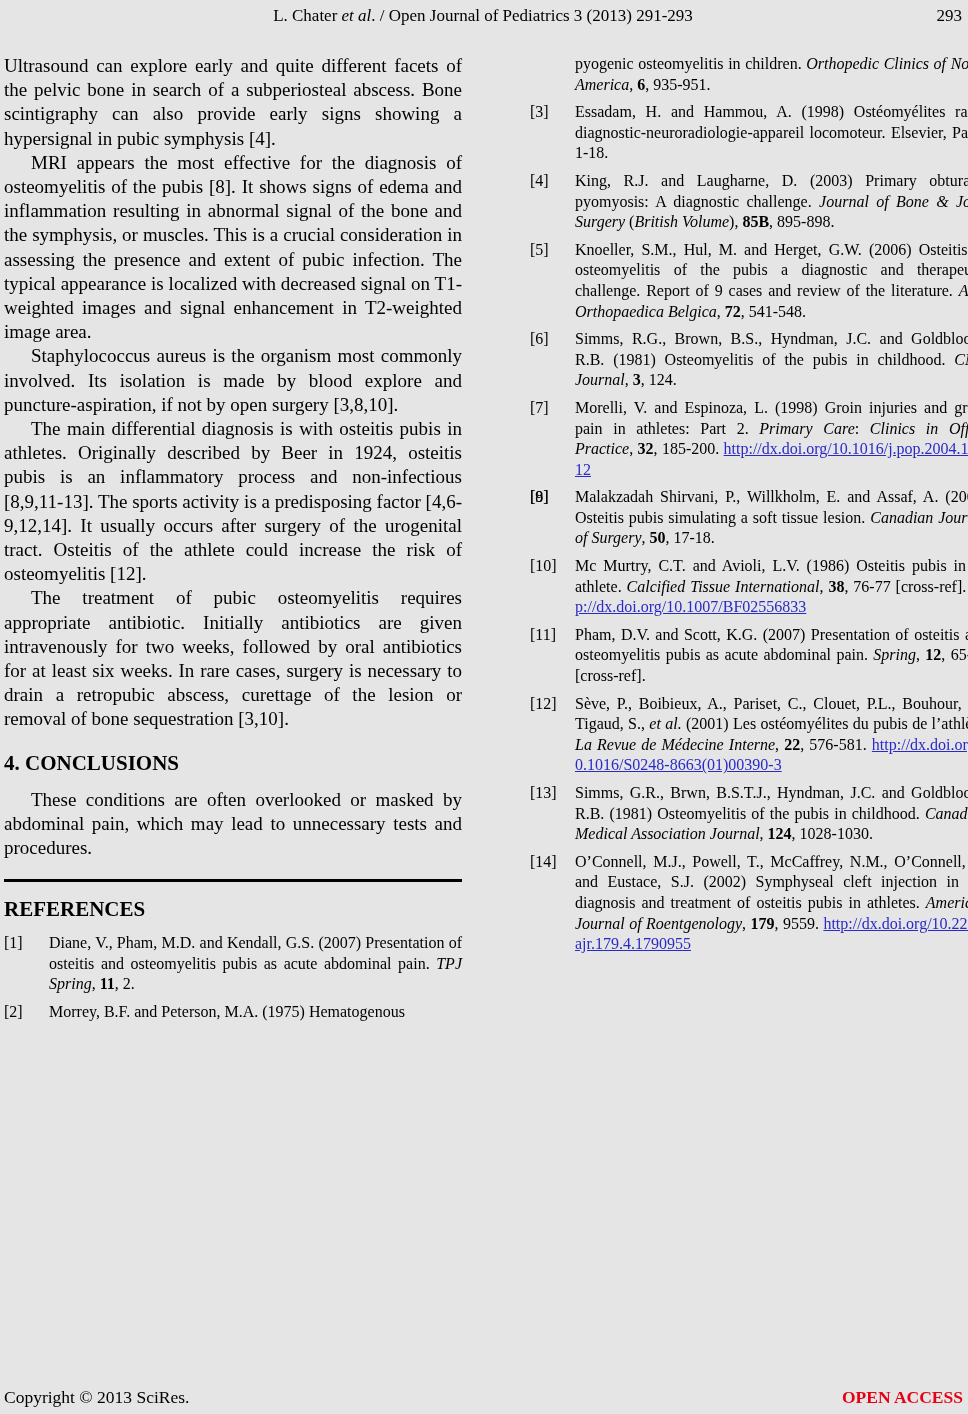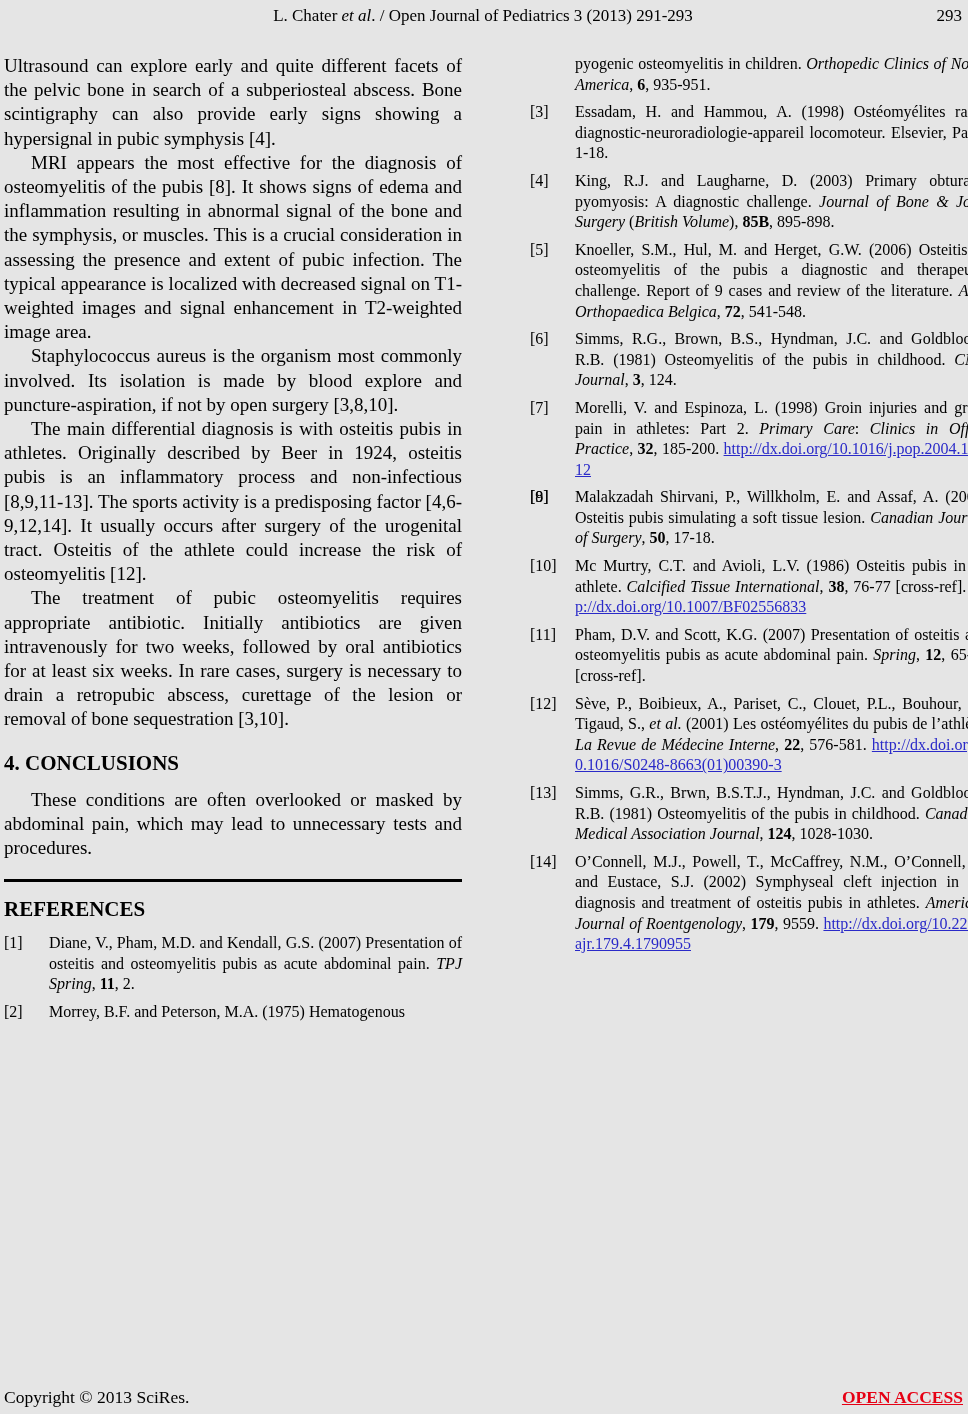--- a/index.html
+++ b/index.html
@@ -32,21 +32,21 @@
     position:relative;font-size:16px;line-height:20.6px;text-align:justify;
     padding-left:45px;margin:0 0 7px 0;
   }
   .ref-num{position:absolute;left:0;top:0;}
   a.link{color:var(--link-color);text-decoration:underline;cursor:pointer;word-break:break-all;}
   .footer{
     position:absolute;left:4px;right:5px;bottom:6px;
     display:flex;justify-content:space-between;align-items:baseline;
     font-size:17.5px;
   }
-  .open-access{color:var(--accent-red);font-weight:bold;text-decoration:underline;}
+  .open-access{color:var(--accent-red);font-weight:bold;}
   em{font-style:italic;}
   b{font-weight:bold;}
 </style>
 </head>
 <body>
 
 <div class="page">
 
   <div class="header">
     <div class="header-center"><span>L. Chater </span><em>et al</em><span>. / Open Journal of Pediatrics 3 (2013) 291-293</span></div>

